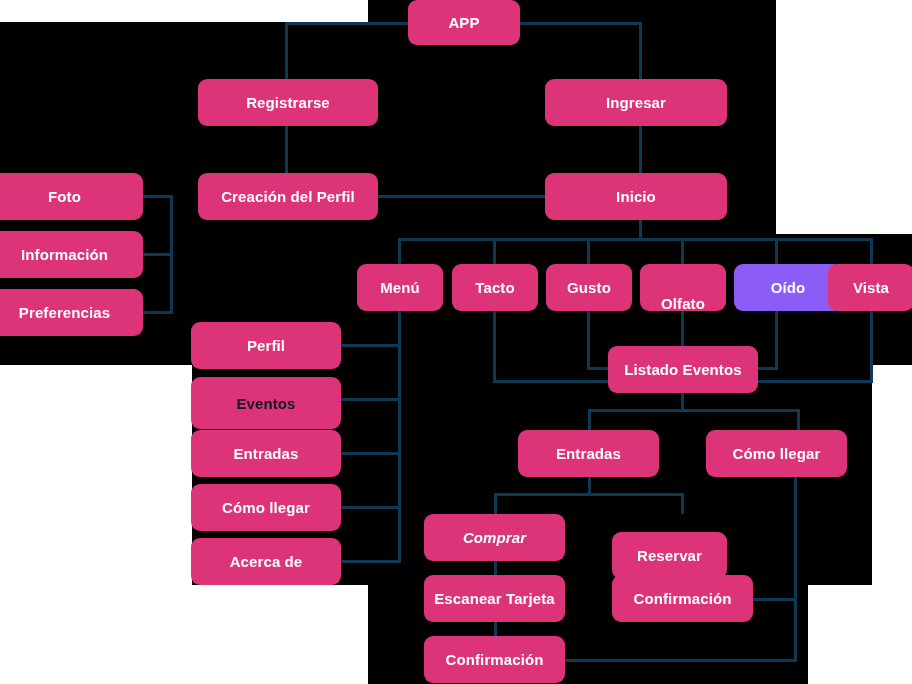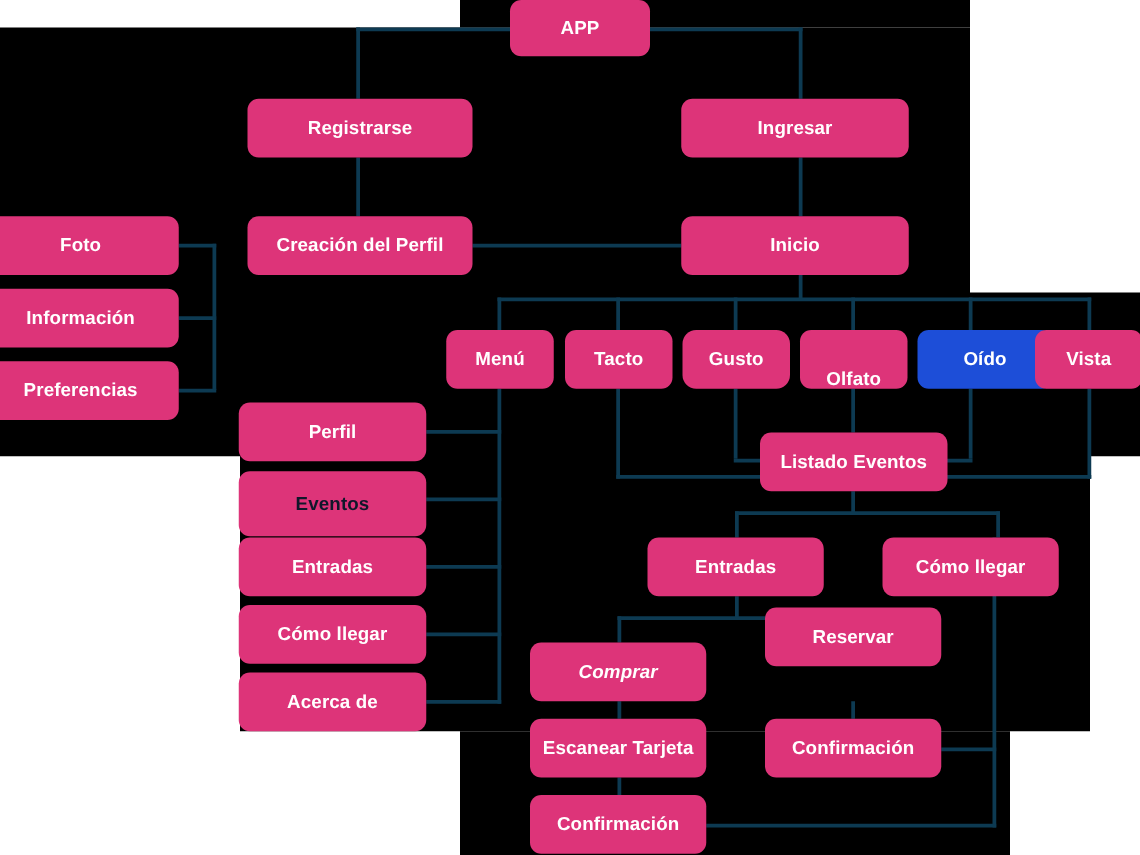--- a/index.html
+++ b/index.html
@@ -137,27 +137,27 @@
       </div>
       <div class="node" style="left: -14px; top: 289px; width: 157px; height: 47px; background: rgb(221, 52, 121); color: rgb(255, 255, 255);">
         <span class="node-label">Preferencias</span>
       </div>
       <div class="node" style="left: 357px; top: 264px; width: 86px; height: 47px; background: rgb(221, 52, 121); color: rgb(255, 255, 255);">
         <span class="node-label">Menú</span>
       </div>
       <div class="node" style="left: 452px; top: 264px; width: 86px; height: 47px; background: rgb(221, 52, 121); color: rgb(255, 255, 255);">
         <span class="node-label">Tacto</span>
       </div>
-      <div class="node" style="left: 546px; top: 264px; width: 86px; height: 47px; background: rgb(221, 52, 121); color: rgb(255, 255, 255); border-radius: 11px;">
+      <div class="node" style="left: 546px; top: 264px; width: 86px; height: 47px; background: rgb(221, 52, 121); color: rgb(255, 255, 255);">
         <span class="node-label">Gusto</span>
       </div>
       <div class="node" style="left: 640px; top: 264px; width: 86px; height: 47px; background: rgb(221, 52, 121); color: rgb(255, 255, 255); align-items: flex-end;">
         <span class="node-label">Olfato</span>
       </div>
-      <div class="node" style="left: 734px; top: 264px; width: 108px; height: 47px; background: #1d4ed8; color: rgb(255, 255, 255);">
+      <div class="node" style="left: 734px; top: 264px; width: 108px; height: 47px; background: #8b5cf6; color: rgb(255, 255, 255);">
         <span class="node-label">Oído</span>
       </div>
       <div class="node" style="left: 828px; top: 264px; width: 86px; height: 47px; background: rgb(221, 52, 121); color: rgb(255, 255, 255);">
         <span class="node-label">Vista</span>
       </div>
       <div class="node" style="left: 191px; top: 322px; width: 150px; height: 47px; background: rgb(221, 52, 121); color: rgb(255, 255, 255);">
         <span class="node-label">Perfil</span>
       </div>
       <div class="node" style="left: 608px; top: 346px; width: 150px; height: 47px; background: rgb(221, 52, 121); color: rgb(255, 255, 255);">
         <span class="node-label">Listado Eventos</span>
@@ -176,21 +176,21 @@
       </div>
       <div class="node" style="left: 518px; top: 430px; width: 141px; height: 47px; background: rgb(221, 52, 121); color: rgb(255, 255, 255);">
         <span class="node-label">Entradas</span>
       </div>
       <div class="node" style="left: 706px; top: 430px; width: 141px; height: 47px; background: rgb(221, 52, 121); color: rgb(255, 255, 255);">
         <span class="node-label">Cómo llegar</span>
       </div>
       <div class="node" style="left: 424px; top: 514px; width: 141px; height: 47px; background: rgb(221, 52, 121); color: rgb(255, 255, 255); font-style: italic;">
         <span class="node-label">Comprar</span>
       </div>
-      <div class="node" style="left: 612px; top: 486px; width: 141px; height: 47px; background: rgb(221, 52, 121); color: rgb(255, 255, 255);">
+      <div class="node" style="left: 612px; top: 532px; width: 115px; height: 47px; background: rgb(221, 52, 121); color: rgb(255, 255, 255);">
         <span class="node-label">Reservar</span>
       </div>
       <div class="node" style="left: 424px; top: 575px; width: 141px; height: 47px; background: rgb(221, 52, 121); color: rgb(255, 255, 255);">
         <span class="node-label">Escanear Tarjeta</span>
       </div>
       <div class="node" style="left: 612px; top: 575px; width: 141px; height: 47px; background: rgb(221, 52, 121); color: rgb(255, 255, 255);">
         <span class="node-label">Confirmación</span>
       </div>
       <div class="node" style="left: 424px; top: 636px; width: 141px; height: 47px; background: rgb(221, 52, 121); color: rgb(255, 255, 255);">
         <span class="node-label">Confirmación</span>

